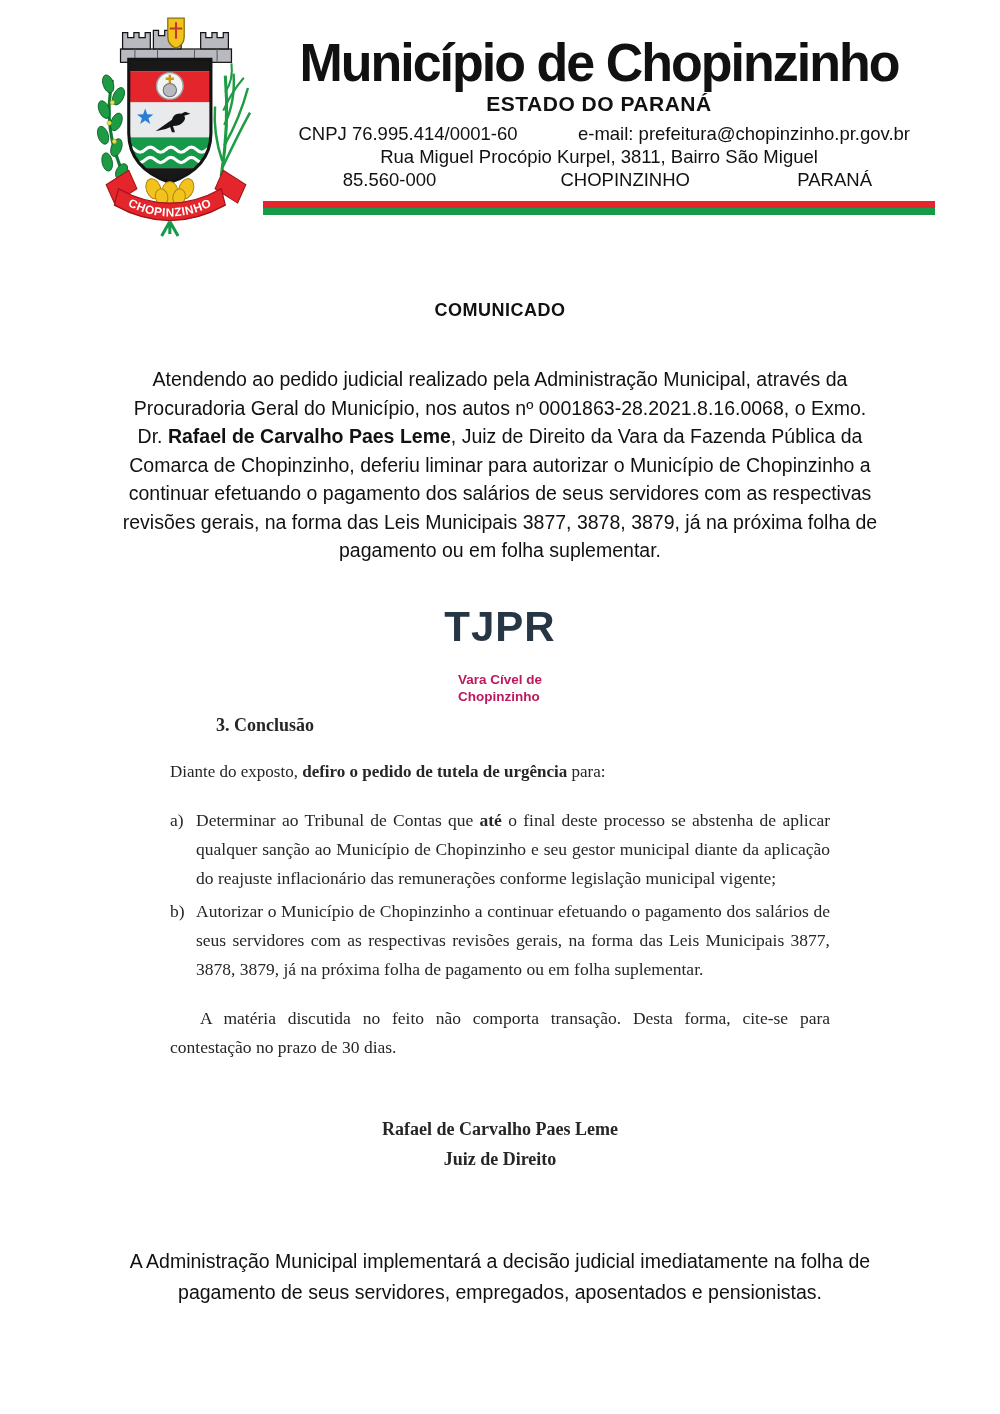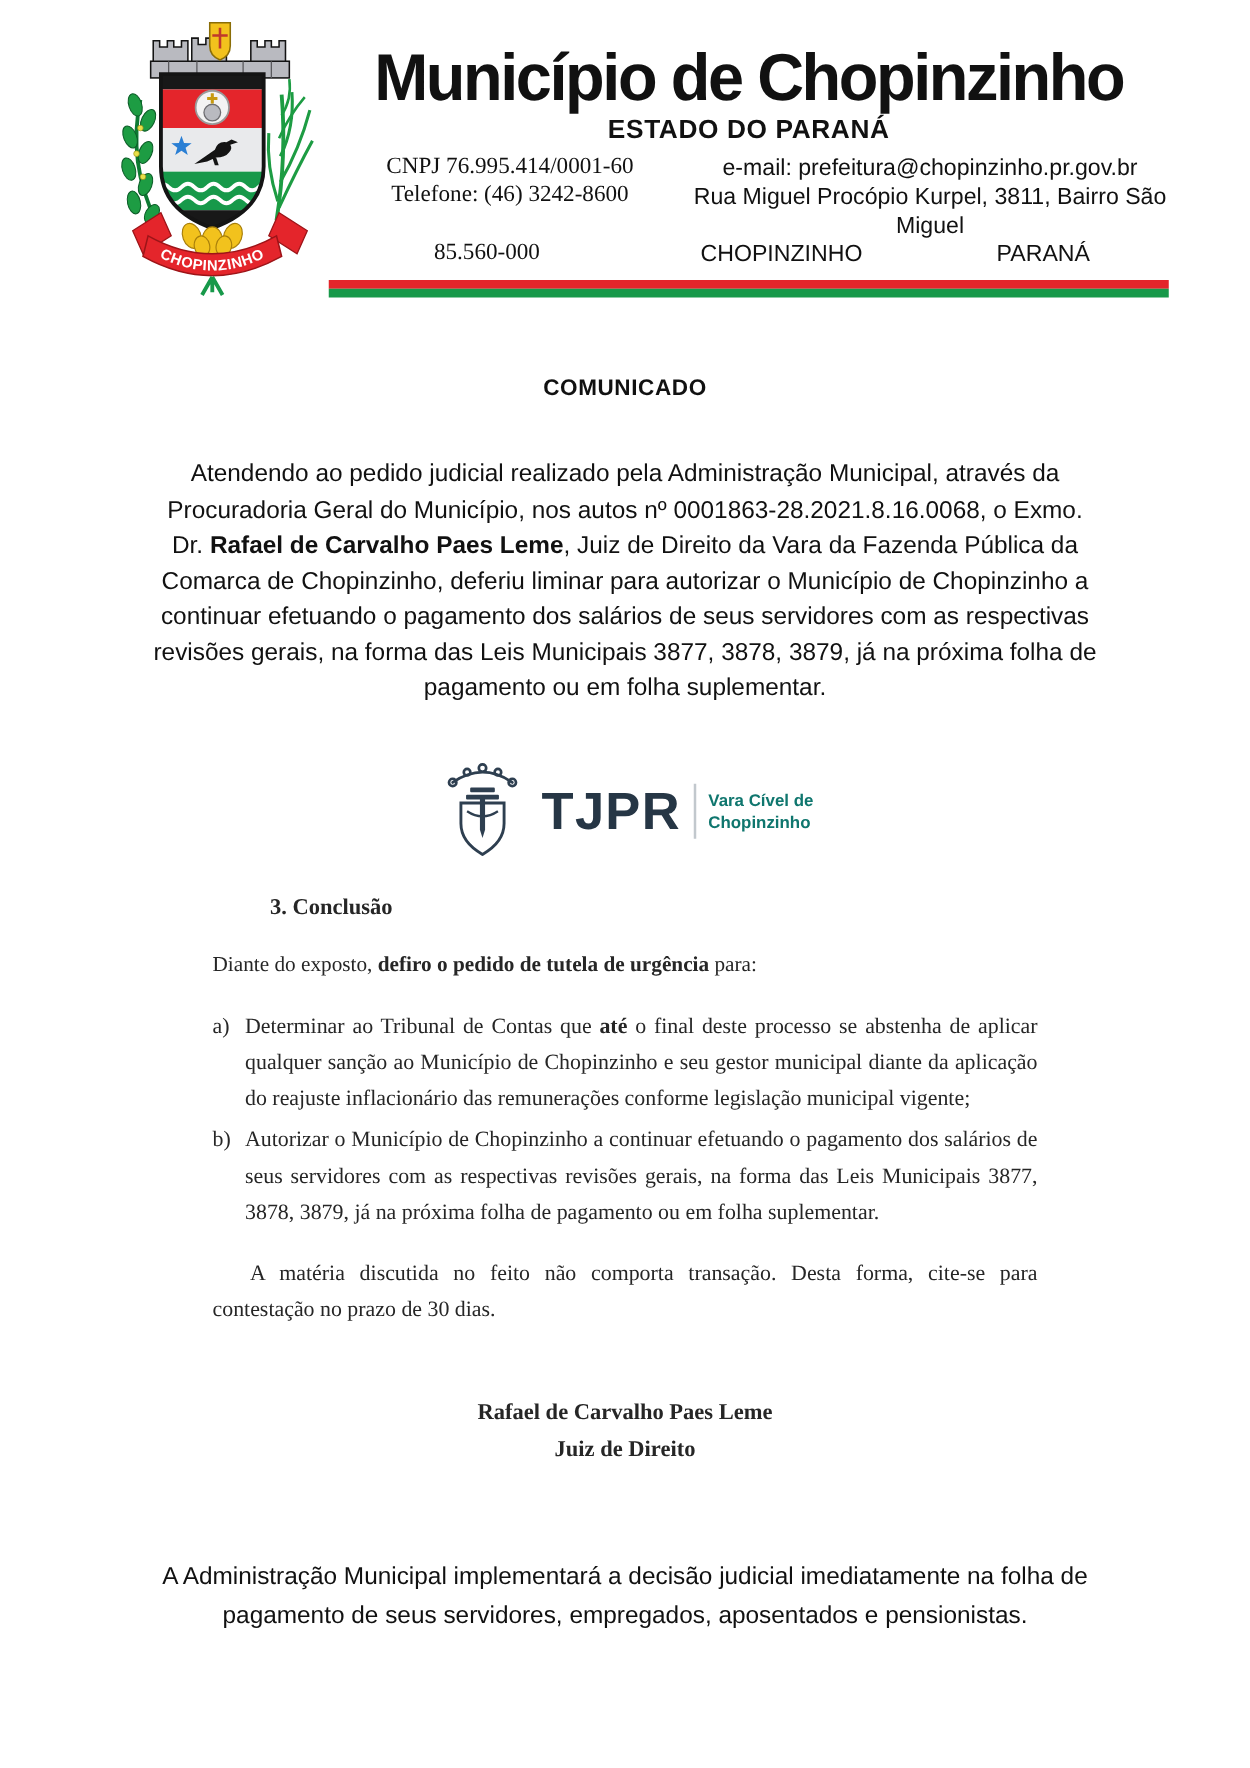--- a/index.html
+++ b/index.html
@@ -8,39 +8,39 @@
   
   .header{position:absolute;left:0;top:0;width:1000px;height:240px;}
   .crest{position:absolute;left:92px;top:12px;width:168px;height:226px;}
   .head-right{position:absolute;left:263px;top:36px;width:672px;text-align:center;}
   .muni-title{font-size:53px;font-weight:bold;letter-spacing:-2px;line-height:1.02;
               transform:scaleX(.98);transform-origin:center;white-space:nowrap;}
   .muni-sub{font-size:21px;font-weight:600;letter-spacing:.5px;margin-top:2px;text-align:center;}
   .contact{margin-top:6px;font-size:18.5px;line-height:23px;}
   .c-row{display:flex;width:100%;}
   .c-row span{display:block;}
-  .c-a{width:290px;font-family:Liberation Serif, serif;}
+  .c-a{width:290px;}
   .c-b{flex:1;text-align:center;}
   .c-c{width:250px;text-align:center;}
   .c-d{width:230px;}
   .bars{margin-top:10px;}
   .bar{height:7px;}
   
   .title{margin-top:60px;text-align:center;font-size:18px;font-weight:bold;letter-spacing:.5px;}
   .intro{margin:44px auto 16px;width:762px;font-size:19.5px;line-height:28.5px;text-align:center;}
   .intro b{font-weight:bold;}
   
   .excerpt{margin:38px auto 0;width:660px;font-family:"Liberation Serif", serif;color:#262626;
            filter:blur(.25px);}
-  .tjpr{display:flex;align-items:center;justify-content:center;gap:10px;height:92px;margin-bottom:20px;}
+  .tjpr{display:flex;align-items:center;justify-content:center;gap:10px;height:92px;margin-bottom:20px;flex-direction:column;}
   .tjpr-acronym{font-family:"Liberation Sans", sans-serif;font-size:42px;font-weight:bold;
                 color:#263645;letter-spacing:1px;}
   .tjpr-div{width:2px;height:44px;background:#c2c8cd;}
   .tjpr-unit{font-family:"Liberation Sans", sans-serif;font-size:13.5px;font-weight:bold;
-             color:#0f766e;line-height:17px;}
+             color:#be185d;line-height:17px;}
   .sec-title{font-size:18px;font-weight:bold;margin-top:6px;margin-left:46px;}
   .lead{margin-top:26px;font-size:17px;}
   .lead b{font-weight:bold;}
   .items{margin-top:24px;}
   .item{display:flex;font-size:17.5px;line-height:29px;margin-bottom:4px;}
   .marker{width:26px;flex:0 0 26px;}
   .itext{flex:1;text-align:justify;}
   .para{font-size:17.5px;line-height:29px;text-indent:30px;text-align:justify;margin-top:0;}
   .para.first{margin-top:20px;}
   .judge{margin-top:52px;text-align:center;font-weight:bold;font-size:18px;line-height:30px;}
@@ -161,21 +161,20 @@
 
     <div class="head-right">
       <div class="muni-title">Município de Chopinzinho</div>
       <div class="muni-sub">ESTADO DO PARANÁ</div>
       <div class="contact">
         <div class="c-row">
           <span class="c-a">CNPJ 76.995.414/0001-60</span>
           <span class="c-b">e-mail: prefeitura@chopinzinho.pr.gov.br</span>
         </div>
         <div class="c-row">
-          <span class="c-a">Telefone: (46) 3242-8600</span>
           <span class="c-b">Rua Miguel Procópio Kurpel, 3811, Bairro São Miguel</span>
         </div>
         <div class="c-row">
           <span class="c-a">85.560-000</span>
           <span class="c-c">CHOPINZINHO</span>
           <span class="c-d">PARANÁ</span>
         </div>
       </div>
       <div class="bars">
         <div class="bar" style="background:#e4252b;"></div>

